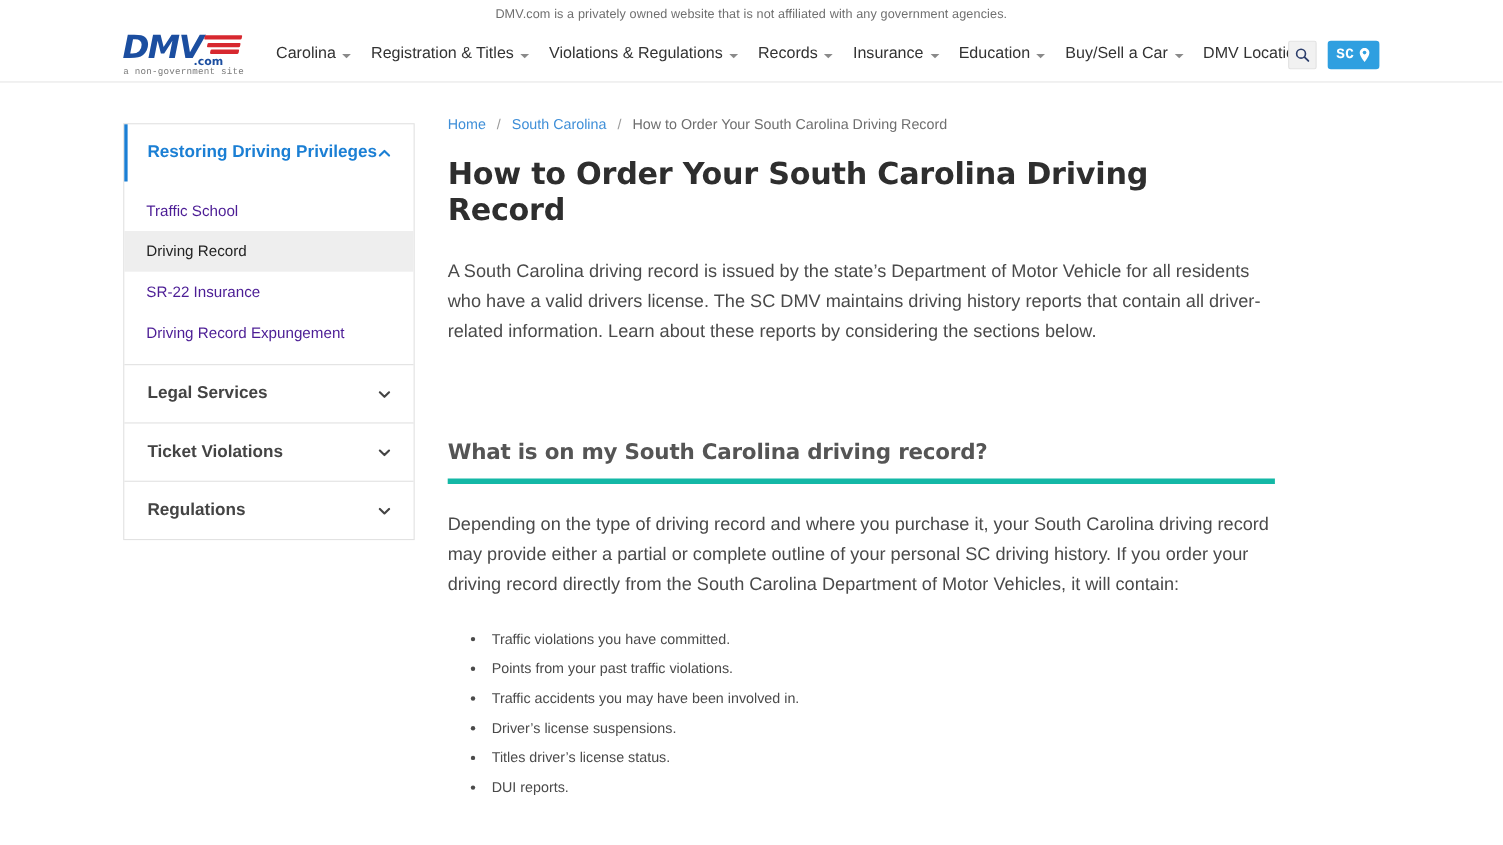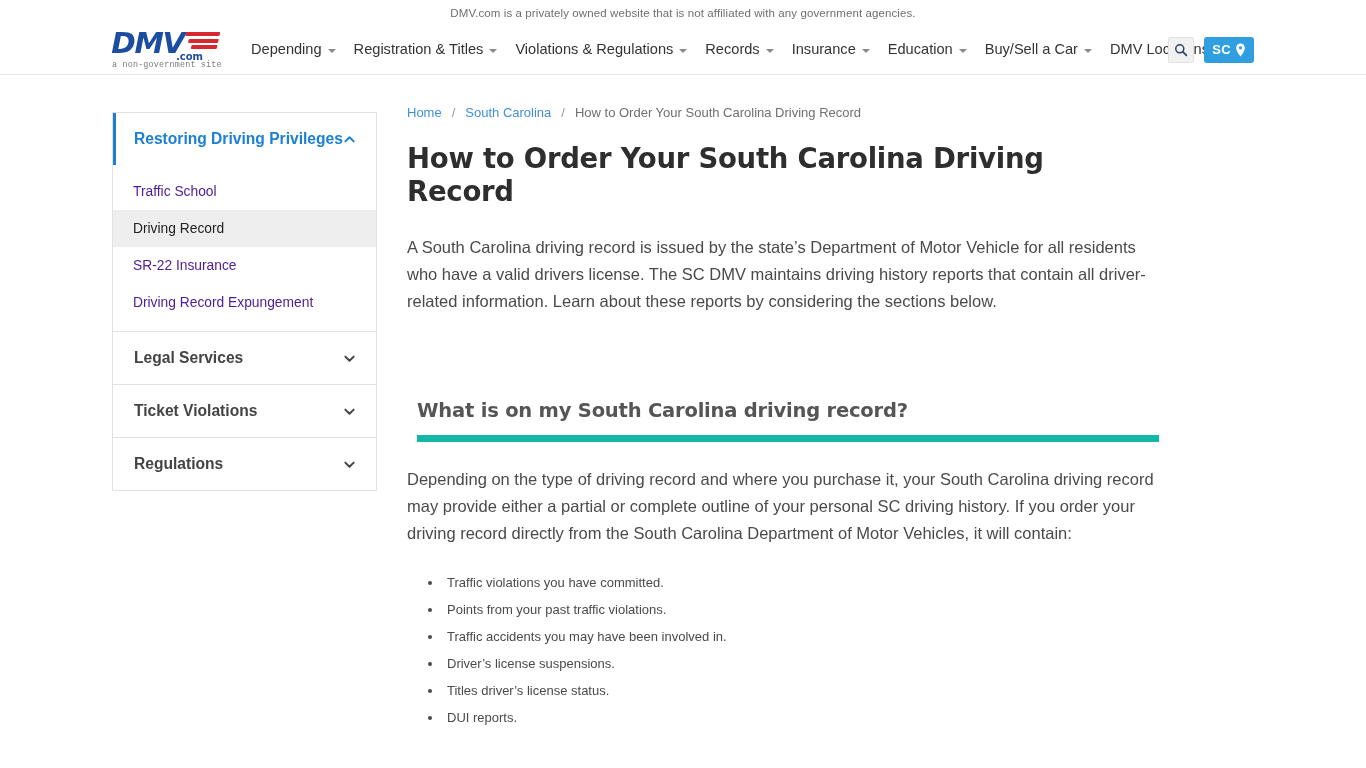--- a/index.html
+++ b/index.html
@@ -128,20 +128,21 @@
 
   
   .header-actions {
     position: absolute;
     right: 112px;
     top: 0;
     height: 100%;
     display: flex;
     align-items: center;
     gap: 10px;
+    font-family: Liberation Mono, monospace;
   }
   .search-btn {
     width: 26px; height: 26px;
     background: #f1f1f1;
     border: 1px solid #e2e2e2;
     border-radius: 2px;
     display: flex;
     align-items: center;
     justify-content: center;
     cursor: pointer;
@@ -264,23 +265,22 @@
 
   .section-gap { height: 64px; }
 
   h2.section-title {
     font-family: "DejaVu Sans", sans-serif;
     font-size: 19.5px;
     font-weight: bold;
     color: #555555;
     letter-spacing: -.2px;
     padding-bottom: 13px;
-    border-bottom: 7px solid #14b8a6;
+    border-bottom: 5px solid #14b8a6;
     margin-bottom: 24px;
-    margin-left: 10px;
   }
 
   ul.bullets {
     margin: 22px 0 0 36px;
   }
   ul.bullets li {
     font-size: 13px;
     line-height: 27px;
     color: #4a4a4a;
     padding-left: 4px;
@@ -301,21 +301,21 @@
         <i></i>
         <i></i>
         <i></i>
       </span>
     <span class="logo-dotcom">.com</span>
     <span class="logo-tagline">a non-government site</span>
   </a>
 
   <nav class="main-nav">
     <a class="nav-item">
-      <span>Depending</span>
+      <span>Carolina</span>
       <span class="caret"></span>
     </a>
     <a class="nav-item">
       <span>Registration &amp; Titles</span>
       <span class="caret"></span>
     </a>
     <a class="nav-item">
       <span>Violations &amp; Regulations</span>
       <span class="caret"></span>
     </a>

